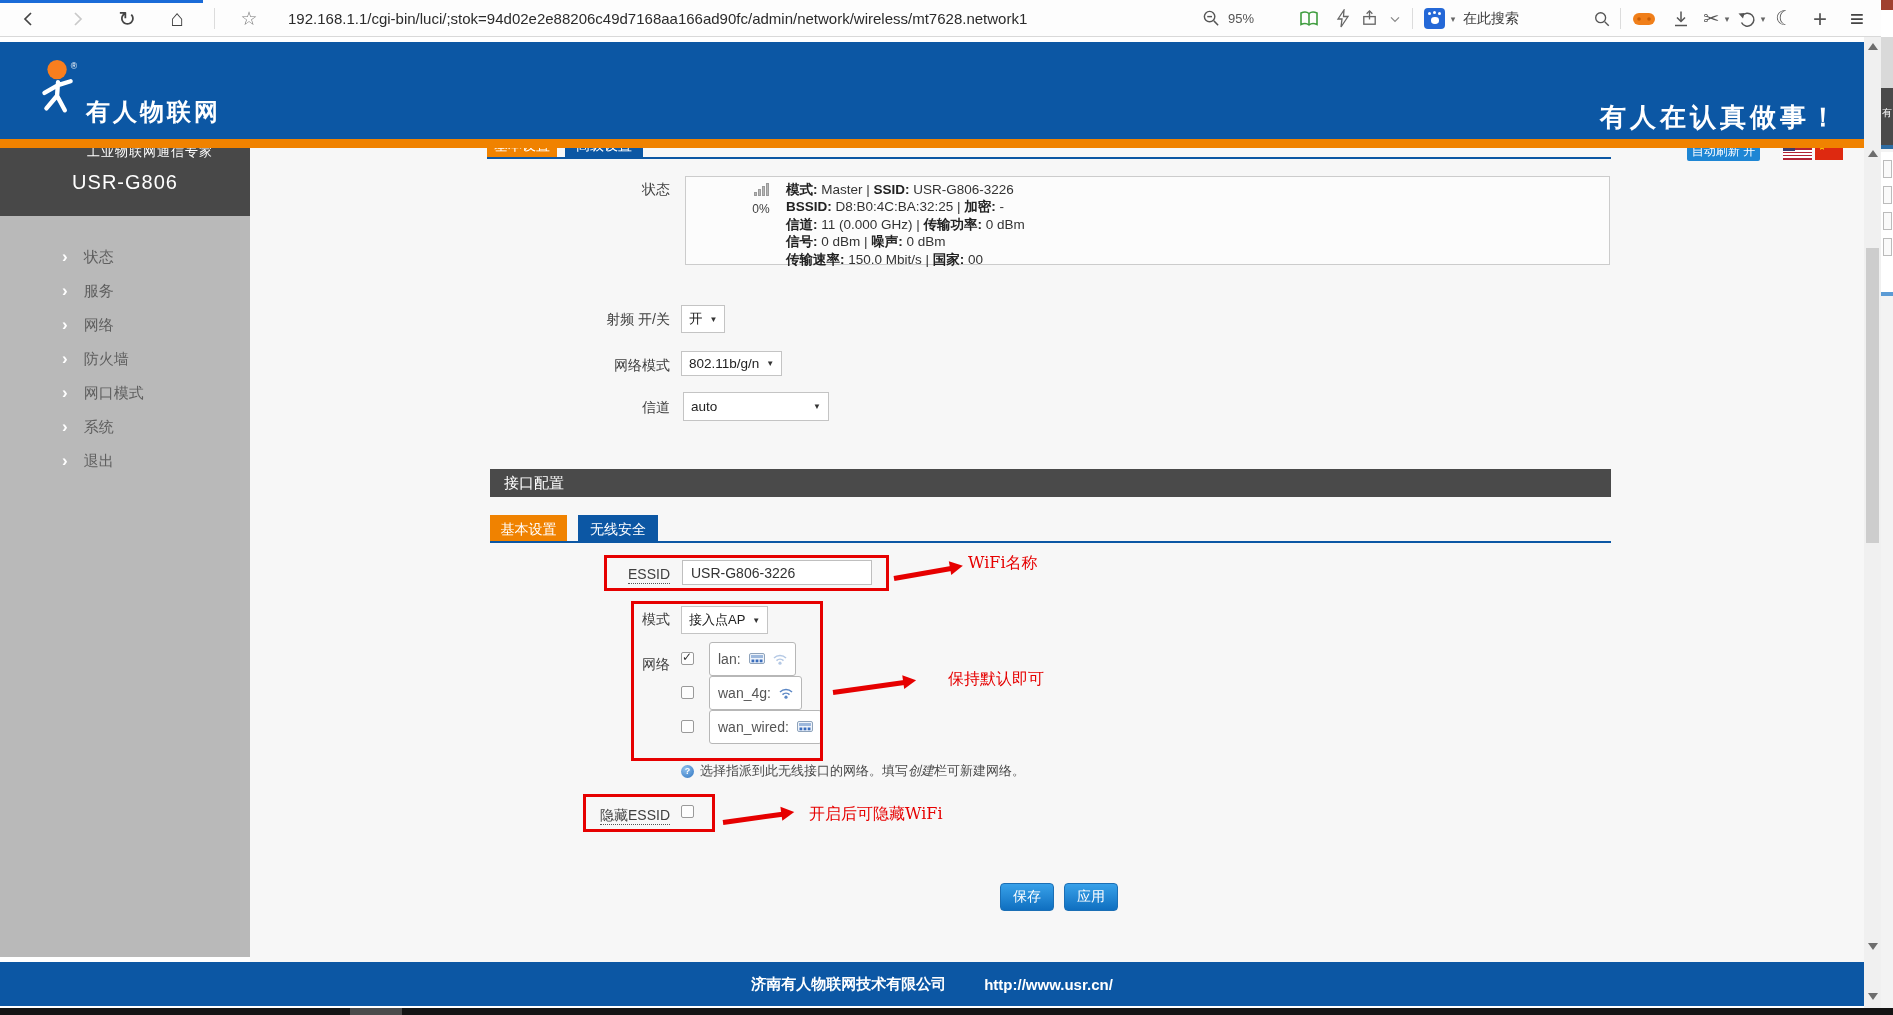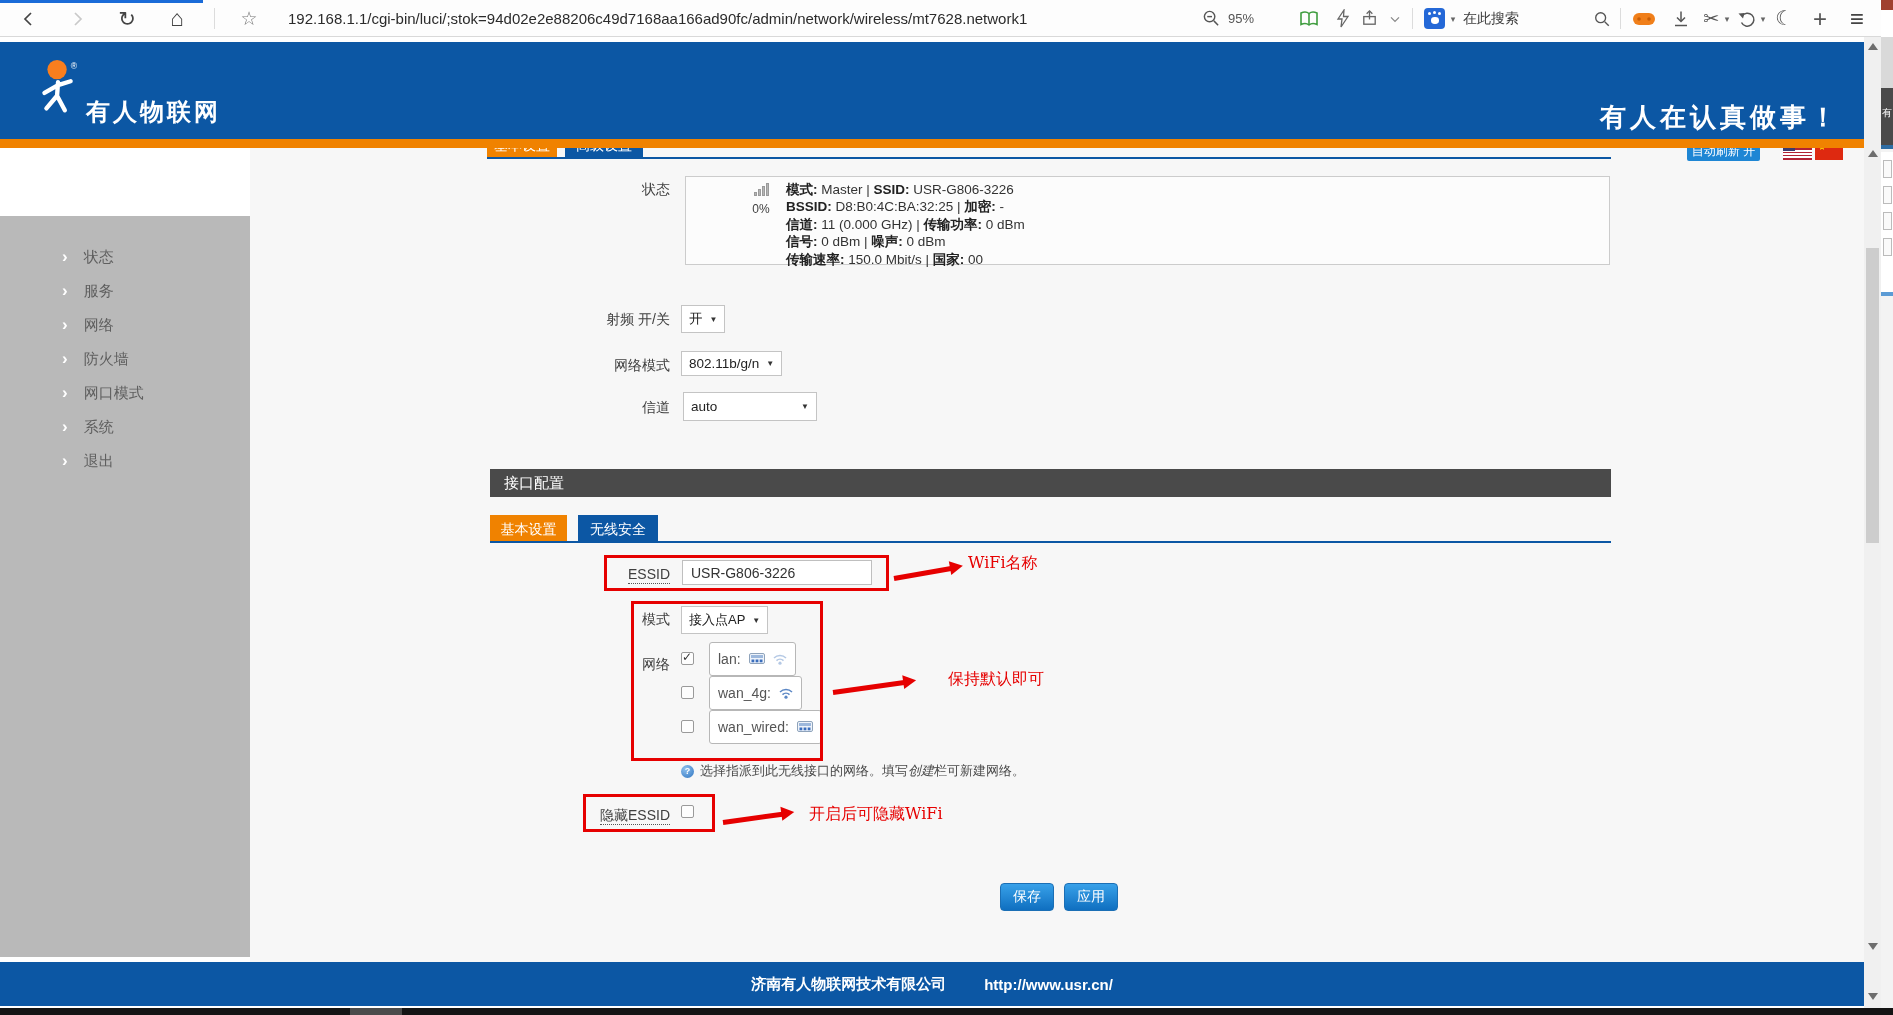--- a/index.html
+++ b/index.html
@@ -230,20 +230,21 @@
     <div class="slogan">工业物联网通信专家</div>
     <div class="motto">有人在认真做事！</div>
     <div class="auto-refresh">自动刷新 开</div>
     <div class="flag flag-us">
         <i></i>
       </div>
     <div class="flag flag-cn">★</div>
   </div>
   <div class="orange-bar"></div>
 
+  <div class="side-dark">USR-G806</div>
   <div class="side-body">
     <div class="side-menu">
         <div class="side-item"><span class="chev">›</span><span>状态</span></div>
         <div class="side-item"><span class="chev">›</span><span>服务</span></div>
         <div class="side-item"><span class="chev">›</span><span>网络</span></div>
         <div class="side-item"><span class="chev">›</span><span>防火墙</span></div>
         <div class="side-item"><span class="chev">›</span><span>网口模式</span></div>
         <div class="side-item"><span class="chev">›</span><span>系统</span></div>
         <div class="side-item"><span class="chev">›</span><span>退出</span></div>
       </div>
@@ -275,21 +276,21 @@
       <span class="caret">▼</span>
   </div>
 
   <div class="flabel" style="top:357px;">网络模式</div>
   <div class="sel" style="left:681px;top:351px;">
     <span>802.11b/g/n</span>
       <span class="caret">▼</span>
   </div>
 
   <div class="flabel" style="top:399px;">信道</div>
-  <div class="sel" style="left:683px;top:392px;width:134px;height:29px;justify-content:space-between;">
+  <div class="sel" style="left:683px;top:392px;width:146px;height:29px;justify-content:space-between;">
     <span>auto</span>
       <span class="caret">▼</span>
   </div>
 
   <div class="section-bar">接口配置</div>
   <div class="if-tab orange">基本设置</div>
   <div class="if-tab blue">无线安全</div>
   <div class="tab-underline"></div>
 
   <div class="flabel" style="top:566px;"><span class="hint">ESSID</span></div>

